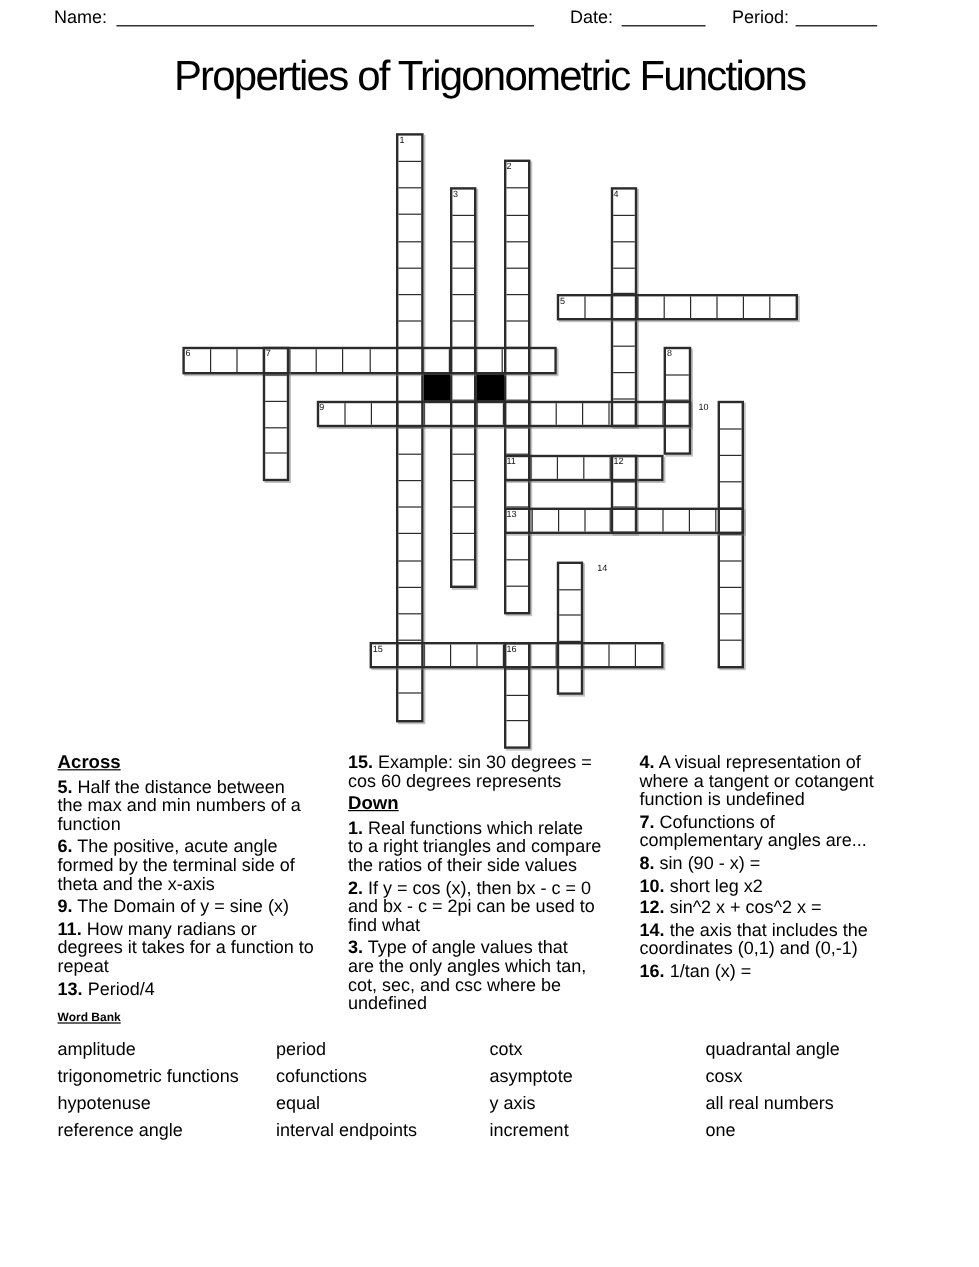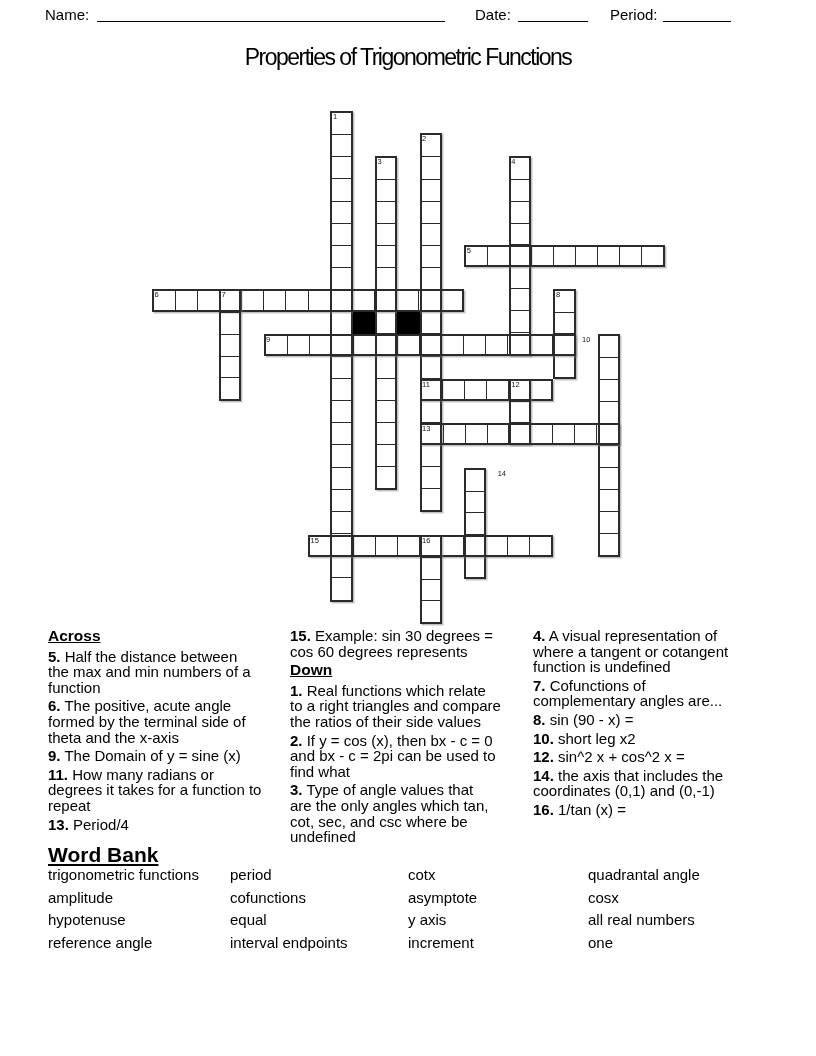--- a/index.html
+++ b/index.html
@@ -5,21 +5,21 @@
   html,body{margin:0;padding:0;background:#e8e8e8;}
   #page{position:relative;width:816px;height:1056px;background:#ffffff;margin:0 auto;
         font-family:"Liberation Sans",sans-serif;color:#000;overflow:hidden;text-decoration:underline;}
 
   
   .hdr-label{position:absolute;top:6px;font-size:15px;color:#000;white-space:nowrap;}
   .hdr-line{position:absolute;top:2px;height:19px;border-bottom:1.5px solid #000;}
 
   
   #title{position:absolute;top:44px;left:0;width:816px;text-align:center;
-         font-size:23px;letter-spacing:-1.5px;font-weight:500;color:#000;}
+         font-size:35px;letter-spacing:-1.5px;font-weight:500;color:#000;}
 
   
   #crossword{position:absolute;left:0;top:0;width:816px;height:1056px;}
   .word{position:absolute;border:2px solid #2b2b2b;box-sizing:border-box;display:flex;
         box-shadow:1.5px 1.5px 0 rgba(120,120,120,0.45);background:transparent;}
   .word.across{flex-direction:row;}
   .word.down{flex-direction:column;}
   .cell{flex:1 1 auto;background:transparent;}
   .word.across .cell + .cell{border-left:1.5px solid #2b2b2b;}
   .word.down .cell + .cell{border-top:1.5px solid #2b2b2b;}
@@ -28,21 +28,21 @@
 
   
   .clue-col{position:absolute;font-size:15px;line-height:15.6px;}
   .heading{font-weight:bold;text-decoration:underline;font-size:15.5px;margin:0 0 5px 0;}
   .heading.down-h{margin:3px 0 5px 0;}
   .clue{margin:0 0 3px 0;}
   .clue .line{white-space:nowrap;}
   .clue b{font-weight:bold;}
 
   
-  #wordbank-heading{position:absolute;left:48px;top:843px;font-size:21px;
+  #wordbank-heading{position:absolute;left:48px;top:843px;font-size:10px;
         font-weight:bold;text-decoration:underline;}
   #wordbank{position:absolute;left:48px;top:866px;width:740px;display:grid;
         grid-template-rows:repeat(4,22.7px);grid-auto-flow:column;
         grid-template-columns:182px 178px 180px 1fr;font-size:15px;}
   .wb-item{white-space:nowrap;}
 </style>
 </head>
 <body>
 
 <div id="page">
@@ -346,22 +346,22 @@
           <div class="line">coordinates (0,1) and (0,-1)</div>
         </div>
         <div class="clue">
           <div class="line"><b>16.</b> 1/tan (x) =</div>
         </div>
       </div>
   </div>
 
   <div id="wordbank-heading">Word Bank</div>
   <div id="wordbank">
+      <div class="wb-item">amplitude</div>
       <div class="wb-item">trigonometric functions</div>
-      <div class="wb-item">amplitude</div>
       <div class="wb-item">hypotenuse</div>
       <div class="wb-item">reference angle</div>
       <div class="wb-item">period</div>
       <div class="wb-item">cofunctions</div>
       <div class="wb-item">equal</div>
       <div class="wb-item">interval endpoints</div>
       <div class="wb-item">cotx</div>
       <div class="wb-item">asymptote</div>
       <div class="wb-item">y axis</div>
       <div class="wb-item">increment</div>

